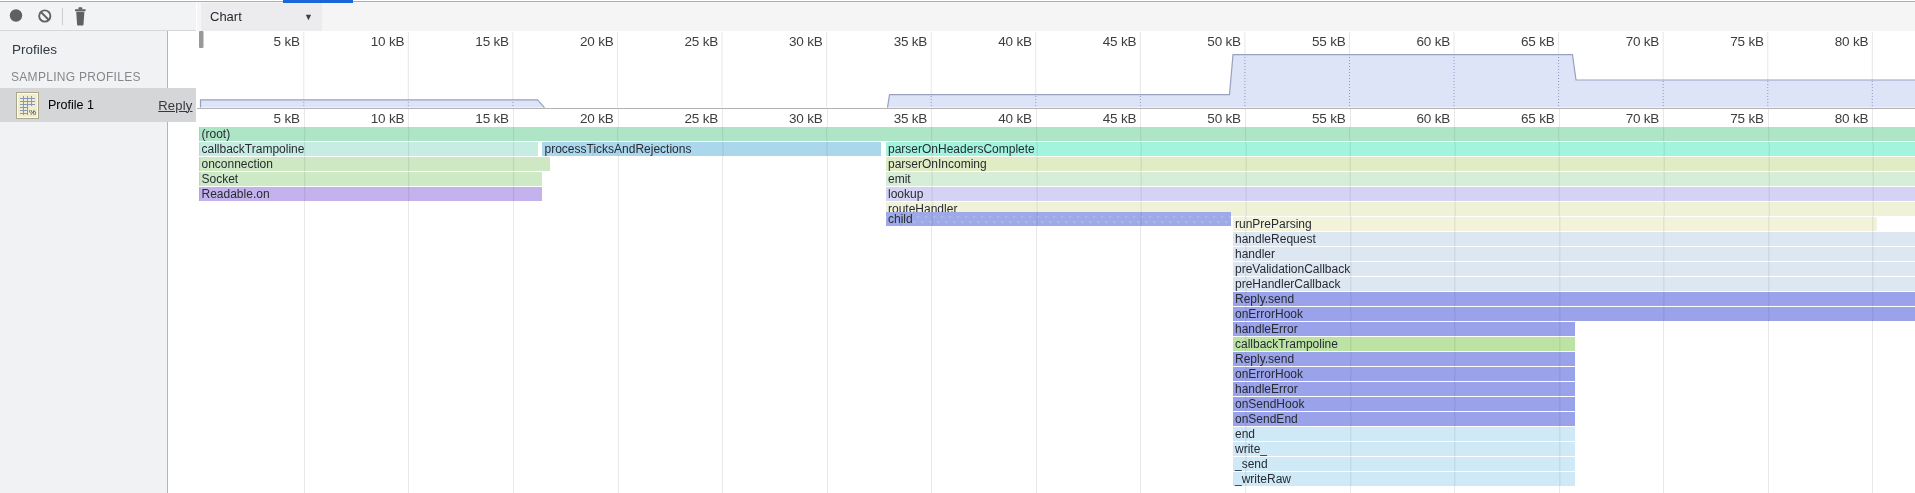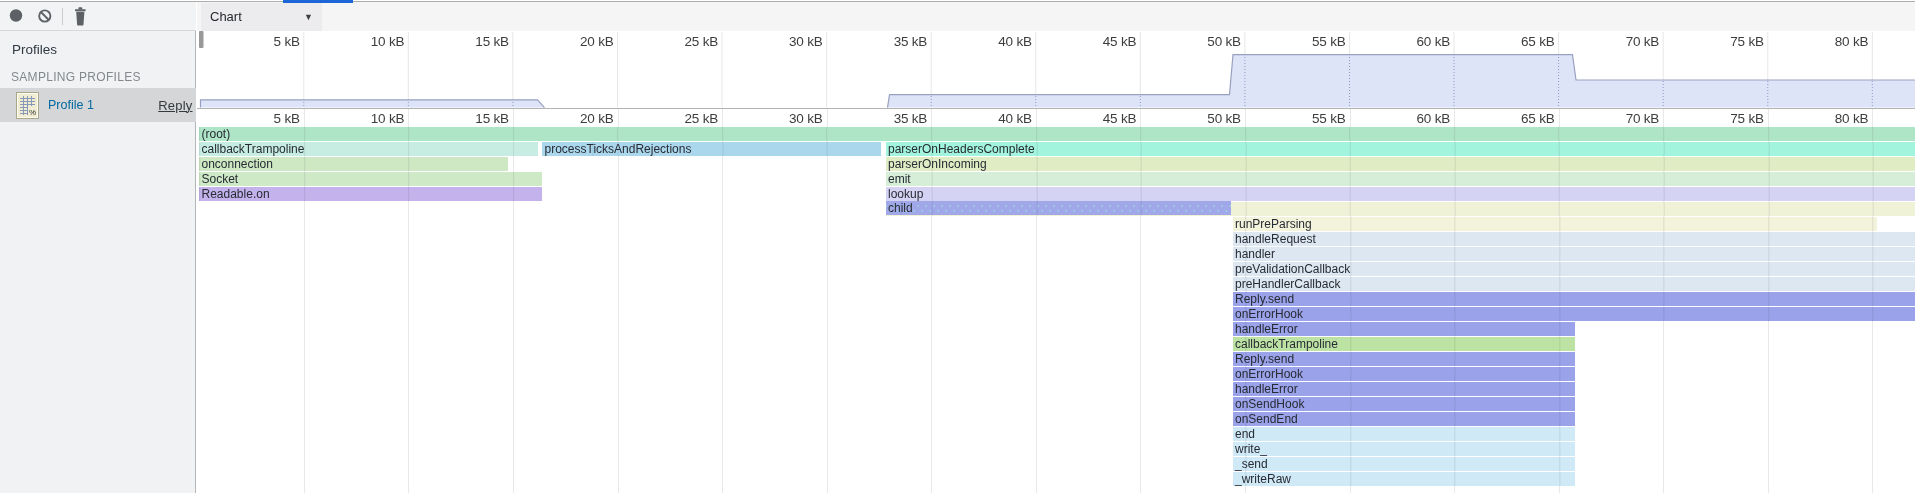--- a/index.html
+++ b/index.html
@@ -7,25 +7,25 @@
 
 #topline { position:absolute; left:0; top:1px; width:1915px; height:1px; background:#adadad; z-index:30; }
 #bluetab { position:absolute; left:283px; top:0; width:70px; height:3px; background:#1a66d9; z-index:31; }
 #ltoolbar { position:absolute; left:0; top:1px; width:196px; height:30px; background:#f2f3f4; border-bottom:1px solid #d8d8d8; z-index:5; }
 #rtopbar { position:absolute; left:197px; top:1px; width:1718px; height:30px; background:#f5f5f6; z-index:5; }
 #chartsel { position:absolute; left:4px; top:2px; width:121px; height:28px; background:#ececee; color:#25292e; font-size:13px; line-height:28px; padding-left:9px; }
 #chartsel .arr { position:absolute; right:9px; top:0; font-size:9px; color:#3a3f44; }
 #sep1 { position:absolute; left:62px; top:7px; width:1px; height:17px; background:#c9cbce; }
 
 
-#sidebar { position:absolute; left:0; top:31px; width:196px; height:462px; background:#f1f2f4; border-right:1px solid #b4b7ba; z-index:4; }
+#sidebar { position:absolute; left:0; top:31px; width:168px; height:462px; background:#f1f2f4; border-right:1px solid #b4b7ba; z-index:4; }
 #profilesHdr { position:absolute; left:12px; top:11px; font-size:13.5px; color:#303942; }
 #sampHdr { position:absolute; left:11px; top:39px; font-size:12px; color:#84888c; letter-spacing:0.3px; }
 #prow { position:absolute; left:0; top:57px; width:196px; height:34px; background:#d5d6d8; }
-#prow .nm { position:absolute; left:48px; top:9.5px; font-size:12.5px; line-height:15px; color:#0369a1; }
+#prow .nm { position:absolute; left:48px; top:9.5px; font-size:12.5px; line-height:15px; color:#000000; }
 #prow .sv { position:absolute; right:3.5px; top:9.5px; font-size:13px; line-height:15px; letter-spacing:0.2px; color:#35393e; text-decoration:underline; }
 
 
 #ovwrap { position:absolute; left:197px; top:31px; width:1718px; height:78px; background:#fff; border-bottom:1px solid #b3b3b3; z-index:1; }
 #rulerband { position:absolute; left:197px; top:108px; width:1718px; height:19px; z-index:1; }
 .rl { position:absolute; top:2.5px; width:80px; text-align:right; font-size:13.5px; letter-spacing:-0.2px; color:#3d3d3d; }
 .gl { position:absolute; top:108px; width:1px; height:385px; background:#e8e8e8; z-index:0; }
 
 .bk { position:absolute; height:14px; font-size:12px; line-height:14px; color:#272b33;
       white-space:nowrap; overflow:hidden; z-index:2;
@@ -169,28 +169,28 @@
 <div class="rl" style="left:1173.0px">60 kB</div>
 <div class="rl" style="left:1277.6px">65 kB</div>
 <div class="rl" style="left:1382.2px">70 kB</div>
 <div class="rl" style="left:1486.8px">75 kB</div>
 <div class="rl" style="left:1591.3px">80 kB</div>
     </div>
   <div class="bk" style="left:199px;top:127px;width:1716px;background-color:#afe5c7;background-position-x:0.2px"><span>(root)</span></div>
 <div class="bk" style="left:199px;top:142px;width:339px;background-color:#c7ede2;background-position-x:0.2px"><span>callbackTrampoline</span></div>
 <div class="bk" style="left:542px;top:142px;width:339px;background-color:#abd7ed;background-position-x:75.5px"><span>processTicksAndRejections</span></div>
 <div class="bk" style="left:885.5px;top:142px;width:1029.5px;background-color:#a2f4dd;background-position-x:45.7px"><span>parserOnHeadersComplete</span></div>
-<div class="bk" style="left:199px;top:157px;width:309px;background-color:#cde8c3;background-position-x:0.2px"><span>onconnection</span></div>
+<div class="bk" style="left:199px;top:157px;width:351px;background-color:#cde8c3;background-position-x:0.2px"><span>onconnection</span></div>
 <div class="bk" style="left:885.5px;top:157px;width:1029.5px;background-color:#e0ecc4;background-position-x:45.7px"><span>parserOnIncoming</span></div>
 <div class="bk" style="left:199px;top:172px;width:342.5px;background-color:#cee9c6;background-position-x:0.2px"><span>Socket</span></div>
 <div class="bk" style="left:885.5px;top:172px;width:1029.5px;background-color:#d6eed8;background-position-x:45.7px"><span>emit</span></div>
 <div class="bk" style="left:199px;top:187px;width:342.5px;background-color:#c3b2ec;background-position-x:0.2px"><span>Readable.on</span></div>
 <div class="bk" style="left:885.5px;top:187px;width:1029.5px;background-color:#d5d3f3;background-position-x:45.7px"><span>lookup</span></div>
 <div class="bk" style="left:885.5px;top:202px;width:1029.5px;background-color:#f0f2d8;background-position-x:45.7px"><span>routeHandler</span></div>
-<div class="bk dots" style="left:885.5px;top:201px;width:345.5px;background-color:#a0a8e9;background-position-x:45.7px"><span>child</span></div>
+<div class="bk dots" style="left:885.5px;top:212px;width:345.5px;background-color:#a0a8e9;background-position-x:45.7px"><span>child</span></div>
 <div class="bk" style="left:1232.5px;top:217px;width:644px;background-color:#f2f3da;background-position-x:12.4px"><span>runPreParsing</span></div>
 <div class="bk" style="left:1232.5px;top:232px;width:682.5px;background-color:#dde7f1;background-position-x:12.4px"><span>handleRequest</span></div>
 <div class="bk" style="left:1232.5px;top:247px;width:682.5px;background-color:#dde7f1;background-position-x:12.4px"><span>handler</span></div>
 <div class="bk" style="left:1232.5px;top:262px;width:682.5px;background-color:#dde7f1;background-position-x:12.4px"><span>preValidationCallback</span></div>
 <div class="bk" style="left:1232.5px;top:277px;width:682.5px;background-color:#dde7f1;background-position-x:12.4px"><span>preHandlerCallback</span></div>
 <div class="bk" style="left:1232.5px;top:292px;width:682.5px;background-color:#9aa2e9;background-position-x:12.4px"><span>Reply.send</span></div>
 <div class="bk" style="left:1232.5px;top:307px;width:682.5px;background-color:#9aa2e9;background-position-x:12.4px"><span>onErrorHook</span></div>
 <div class="bk" style="left:1232.5px;top:322px;width:342.0px;background-color:#9aa2e9;background-position-x:12.4px"><span>handleError</span></div>
 <div class="bk" style="left:1232.5px;top:337px;width:342.0px;background-color:#bde3a4;background-position-x:12.4px"><span>callbackTrampoline</span></div>
 <div class="bk" style="left:1232.5px;top:352px;width:342.0px;background-color:#9aa2e9;background-position-x:12.4px"><span>Reply.send</span></div>

